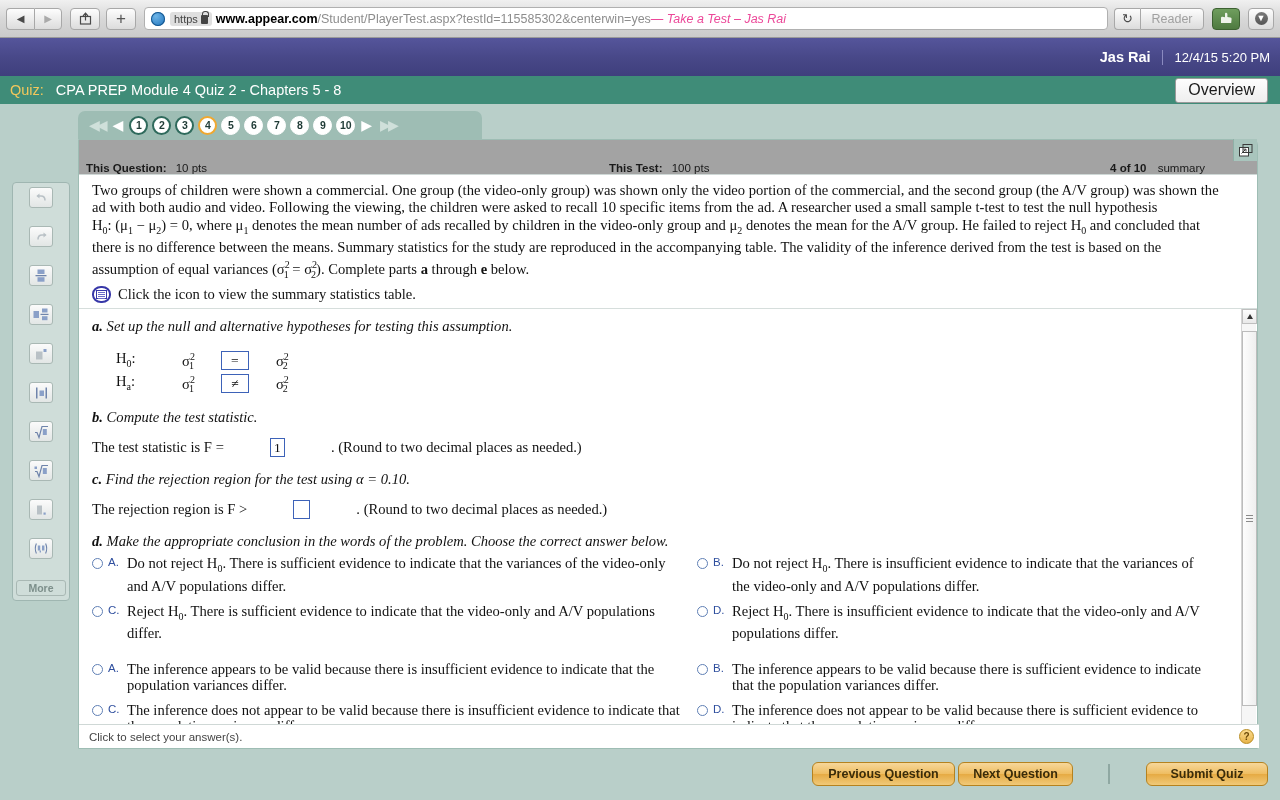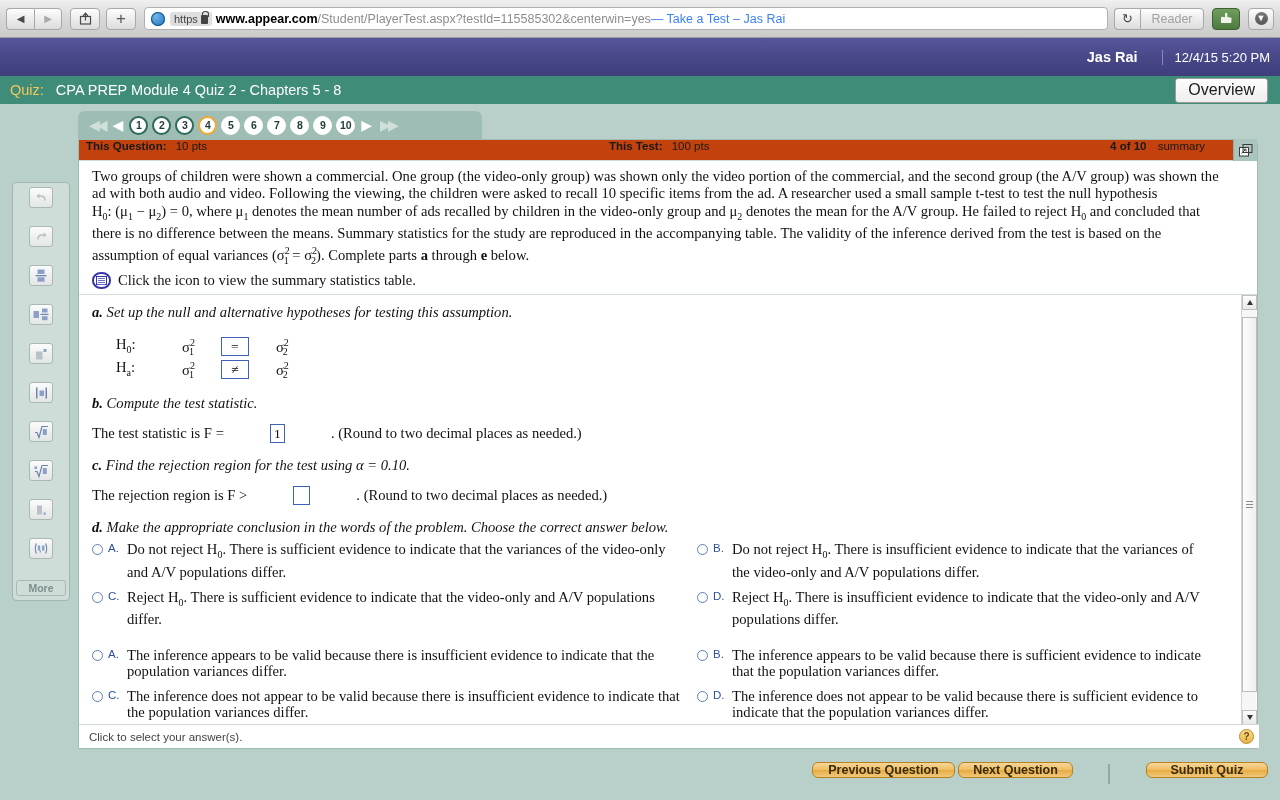--- a/index.html
+++ b/index.html
@@ -50,21 +50,21 @@
   .lock {
     width: 7px; height: 9px; position: relative; display:inline-block;
     background: #444; border-radius: 1px; margin-top: 2px;
   }
   .lock:before {
     content:''; position:absolute; left:1px; top:-4px; width:5px; height:5px;
     border: 1.5px solid #444; border-bottom: none; border-radius: 3px 3px 0 0;
   }
   .url-dom { color: #000; font-weight: bold; }
   .url-path { color: #8d8d8d; }
-  .url-title { color: #3b82f6; }
+  .url-title { color: #ec4899; font-style: italic; }
   .reload-btn { width: 26px; margin-left: 6px; border-radius:4px 0 0 4px; border-right:none;}
   .reader-btn {
     min-width: 64px; margin-right: 8px; font-size: 12.5px; color: #a0a0a0;
     padding: 0 8px; border-radius: 0 4px 4px 0;
   }
   .green-btn {
     width: 28px; height: 22px; margin-right: 8px; border-radius: 4px;
     background: linear-gradient(to bottom,#6f9e5e,#4e7a40);
     border: 1px solid #3d6132; display:flex; align-items:center; justify-content:center;
   }
@@ -75,21 +75,20 @@
     display:flex; align-items:center; justify-content:center;
     color:#fff; font-size: 9px; line-height: 1;
   }
 
   
   .app-purple {
     position: absolute; left: 0; top: 38px; width: 1280px; height: 38px;
     background: linear-gradient(to bottom, #55559b 0%, #474787 55%, #3f3f7d 100%);
     display: flex; align-items: center; justify-content: flex-end;
     color: #fff;
-    gap: 13px;
   }
   .user-name { font-size: 14.5px; font-weight: bold; padding-right: 11px; }
   .clock {
     font-size: 13px; padding-left: 12px; padding-right: 10px;
     border-left: 1px solid #8a8ac0;
   }
   .app-green {
     position: absolute; left: 0; top: 76px; width: 1280px; height: 28px;
     background: #3f8c78;
     display: flex; align-items: center;
@@ -150,23 +149,23 @@
   .qbubble.done { border: 2px solid #2f6a5c; }
   .qbubble.current { border: 2px solid #f0a830; }
 
   
   .panel {
     position: absolute; left: 78px; top: 35px; width: 1180px; height: 610px;
     background: #ffffff; border: 1px solid #9ebdb4;
     border-radius: 0 6px 0 0;
   }
   .pts-bar {
-    position: relative; height: 21px; background: #c2410c;
+    position: relative; height: 35px; background: #a3a3a3;
     border-bottom: 1px solid #cfd8d6;
-    display: flex; align-items: flex-start; font-size: 11.5px; color: #1a1a1a;
+    display: flex; align-items: flex-end; font-size: 11.5px; color: #1a1a1a;
   }
   .pts-bar b { font-weight: bold; }
   .pts-left { padding-left: 7px; }
   .pts-mid { position: absolute; left: 530px; }
   .pts-right { position: absolute; right: 52px; }
   .pts-right .cnt { font-weight: bold; margin-right: 8px; }
   .popout {
     position: absolute; right: 0; top: -1px; width: 24px; height: 22px;
     background: #a9c5bd; border-left: 1px solid #8fb0a7;
     display:flex; align-items:center; justify-content:center; cursor: pointer;
@@ -264,21 +263,21 @@
     position: absolute; right: 5px; top: 4px; width: 15px; height: 15px;
     border-radius: 50%; border: 1px solid #b98b1f;
     background: linear-gradient(to bottom,#fbdb8e,#e8b44a);
     color: #6b4a08; font-size: 10px; font-weight: bold;
     display:flex; align-items:center; justify-content:center; cursor: pointer;
   }
 
   
   .footer { position: absolute; left: 0; top: 648px; width: 1280px; height: 52px; }
   .gold-btn {
-    position: absolute; top: 10px; height: 16px;
+    position: absolute; top: 10px; height: 24px;
     background: linear-gradient(to bottom,#f7d79a 0%,#efbe63 48%,#e6ab44 52%,#f0c979 100%);
     border: 1px solid #b5821f; border-radius: 6px;
     font-size: 12.5px; font-weight: bold; color: #3a2c0a;
     display: flex; align-items: center; justify-content: center;
     cursor: pointer; font-family: "Liberation Sans", sans-serif;
   }
   .sep-bar { position: absolute; left: 1108px; top: 12px; width: 2px; height: 20px; background: #8fa8a2; }
 </style>
 </head>
 <body>

